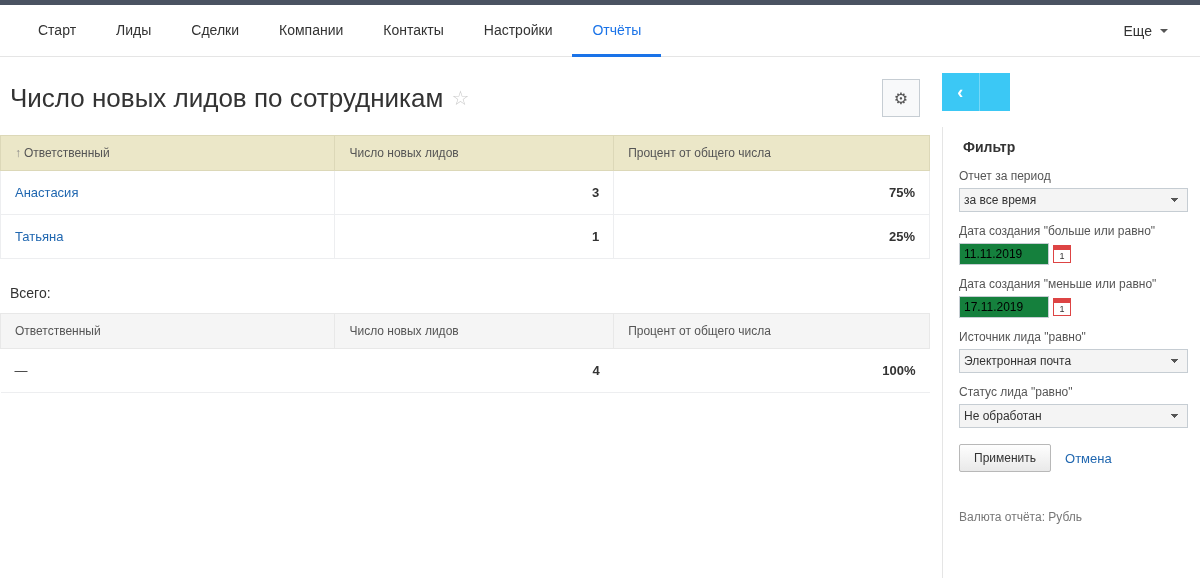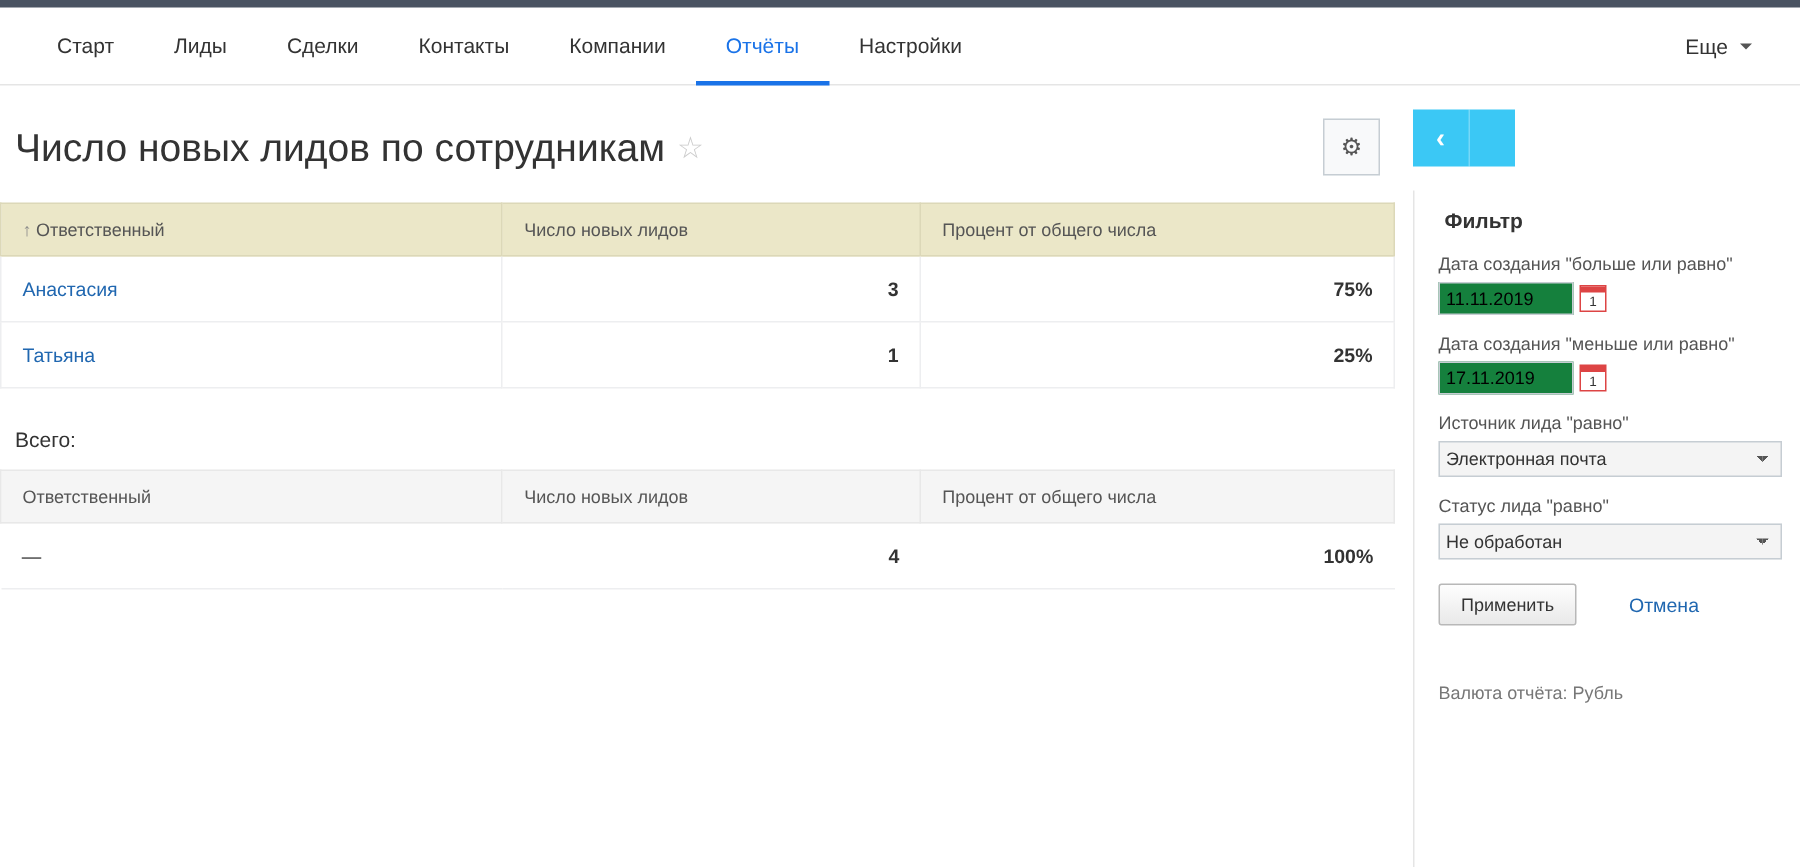--- a/index.html
+++ b/index.html
@@ -44,41 +44,41 @@
     .field-label { font-size: 12px; color: #555; margin-bottom: 5px; display: block; }
     .select { width: 100%; height: 24px; border: 1px solid #c6cdd3; background: #f4f4f4; font-size: 12px; padding: 0 4px; color: #333; appearance: none; background-image: linear-gradient(45deg, transparent 50%, #555 50%), linear-gradient(135deg, #555 50%, transparent 50%); background-position: calc(100% - 12px) 9px, calc(100% - 8px) 9px; background-size: 4px 4px, 4px 4px; background-repeat: no-repeat; }
     .date-row { display: flex; align-items: center; gap: 4px; }
     .date-input { width: 90px; height: 22px; border: 1px solid #c6cdd3; font-size: 12px; padding: 0 4px; background: #15803d; }
     .cal-icon { width: 18px; height: 18px; border: 1px solid #d44; display: flex; align-items: center; justify-content: center; font-size: 10px; color: #d44; background: #fff; cursor: pointer; position: relative; }
     .cal-icon::before { content: ""; position: absolute; top: 0; left: 0; right: 0; height: 4px; background: #d44; }
     .cal-icon span { position: relative; top: 2px; color: #333; font-size: 9px; }
 
     .actions { margin-top: 16px; display: flex; align-items: center; gap: 14px; }
     .apply-btn { height: 28px; padding: 0 14px; background: linear-gradient(#fefefe,#e9e9e9); border: 1px solid #b8b8b8; color: #333; font-size: 12px; cursor: pointer; border-radius: 2px; }
-    .cancel-link { color: #2067b0; font-size: 13px; cursor: pointer; margin-left: 21px; }
+    .cancel-link { color: #2067b0; font-size: 13px; cursor: pointer; }
 
     .currency { margin-top: 38px; font-size: 12px; color: #777; }
 
     .col1 { width: 36%; }
     .col2 { width: 30%; }
     .col3 { width: 34%; }
   </style>
 </head>
 <body>
 
 <div class="topbar"></div>
 
 <div class="nav">
   <div class="nav-item">Старт</div>
   <div class="nav-item">Лиды</div>
   <div class="nav-item">Сделки</div>
+  <div class="nav-item">Компании</div>
   <div class="nav-item">Контакты</div>
-  <div class="nav-item">Компании</div>
+  <div class="nav-item">Настройки</div>
   <div class="nav-item active">Отчёты</div>
-  <div class="nav-item">Настройки</div>
   <div class="nav-spacer"></div>
   <div class="nav-more">
     <span>Еще</span>
     <span class="caret"></span>
   </div>
 </div>
 
 <div class="page">
   <div class="main">
 
@@ -147,20 +147,26 @@
   </div>
 
   <div class="side">
     <button class="back-btn">
       <span class="back-chev">‹</span>
     </button>
 
     <div class="side-inner" style="margin-top:16px;">
       <div class="filter-title">Фильтр</div>
 
+      <div class="field">
+        <span class="field-label">Отчет за период</span>
+        <select class="select">
+          <option>за все время</option>
+        </select>
+      </div>
 
       <div class="field">
         <span class="field-label">Дата создания "больше или равно"</span>
         <div class="date-row">
           <input class="date-input" value="11.11.2019" style="">
           <div class="cal-icon">
               <span>1</span>
             </div>
         </div>
       </div>

